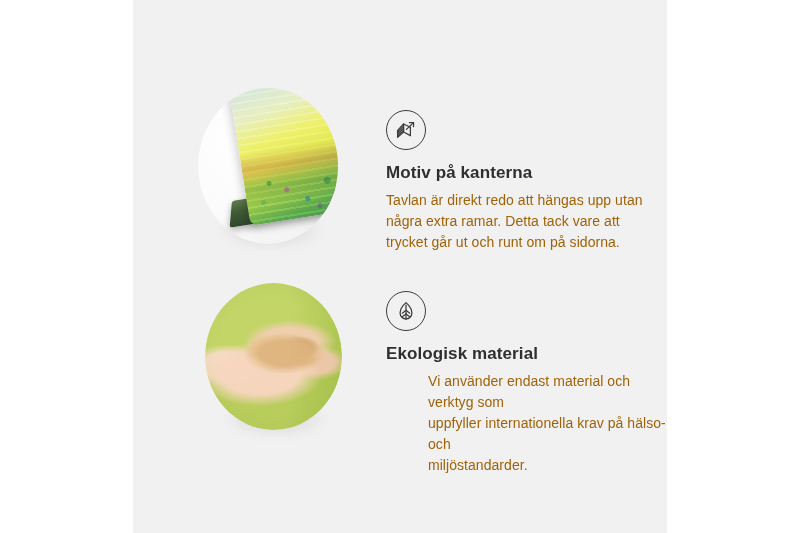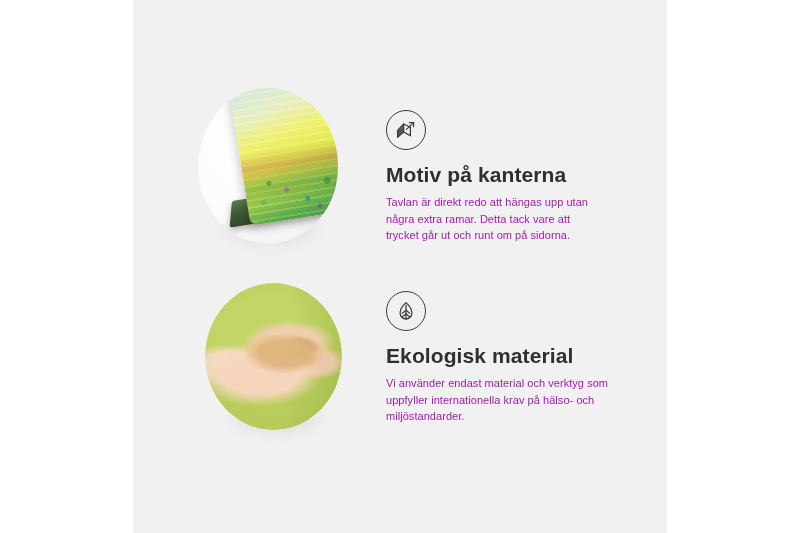--- a/index.html
+++ b/index.html
@@ -159,30 +159,30 @@
 
   .iconCircle {
     width:40px; height:40px;
     border:1.6px solid #3c3c3c;
     border-radius:50%;
     display:flex; align-items:center; justify-content:center;
   }
   .iconCircle svg { display:block; }
 
   .ftitle {
-    font-size:21px;
+    font-size:17px;
     font-weight:600;
     color:#2f2f2f;
     letter-spacing:.1px;
     white-space:nowrap;
   }
   .fbody {
-    font-size:11px;
+    font-size:14px;
     line-height:1.50;
-    color:#a21caf;
+    color:#a16207;
     white-space:pre-line;
     letter-spacing:.05px;
   }
 </style>
 </head>
 <body>
 
 <div id="stage">
 
   <div id="panel"></div>
@@ -246,19 +246,19 @@
 
           <path d="M12 11.3 L8.3 14.2"></path>
           <path d="M12 11.3 L15.7 14.2"></path>
           <path d="M12 14.9 L8.6 17.4"></path>
           <path d="M12 14.9 L15.4 17.4"></path>
         </svg>
       </div>
 
       <div class="ftitle" style="margin-top:13px;">Ekologisk material</div>
 
-      <div class="fbody" style="margin-top:7px;">Vi använder endast material och verktyg som
+      <div class="fbody" style="margin-top:7px;margin-left:42px;">Vi använder endast material och verktyg som
 uppfyller internationella krav på hälso- och
 miljöstandarder.</div>
     </div>
   </div>
 
 </div>
 
 </body></html>

